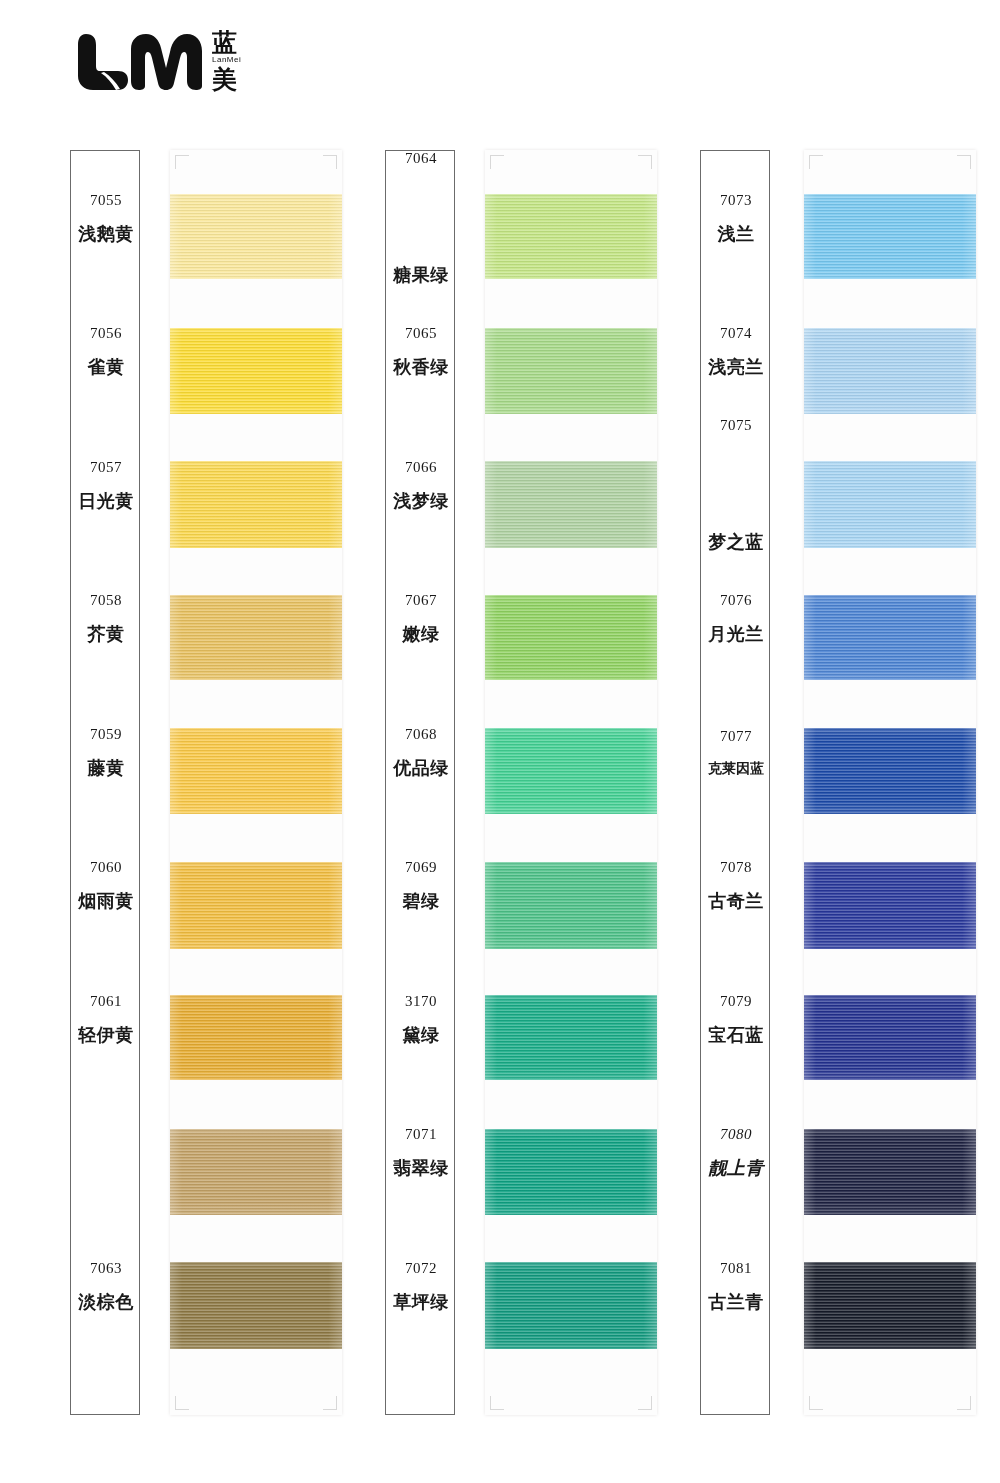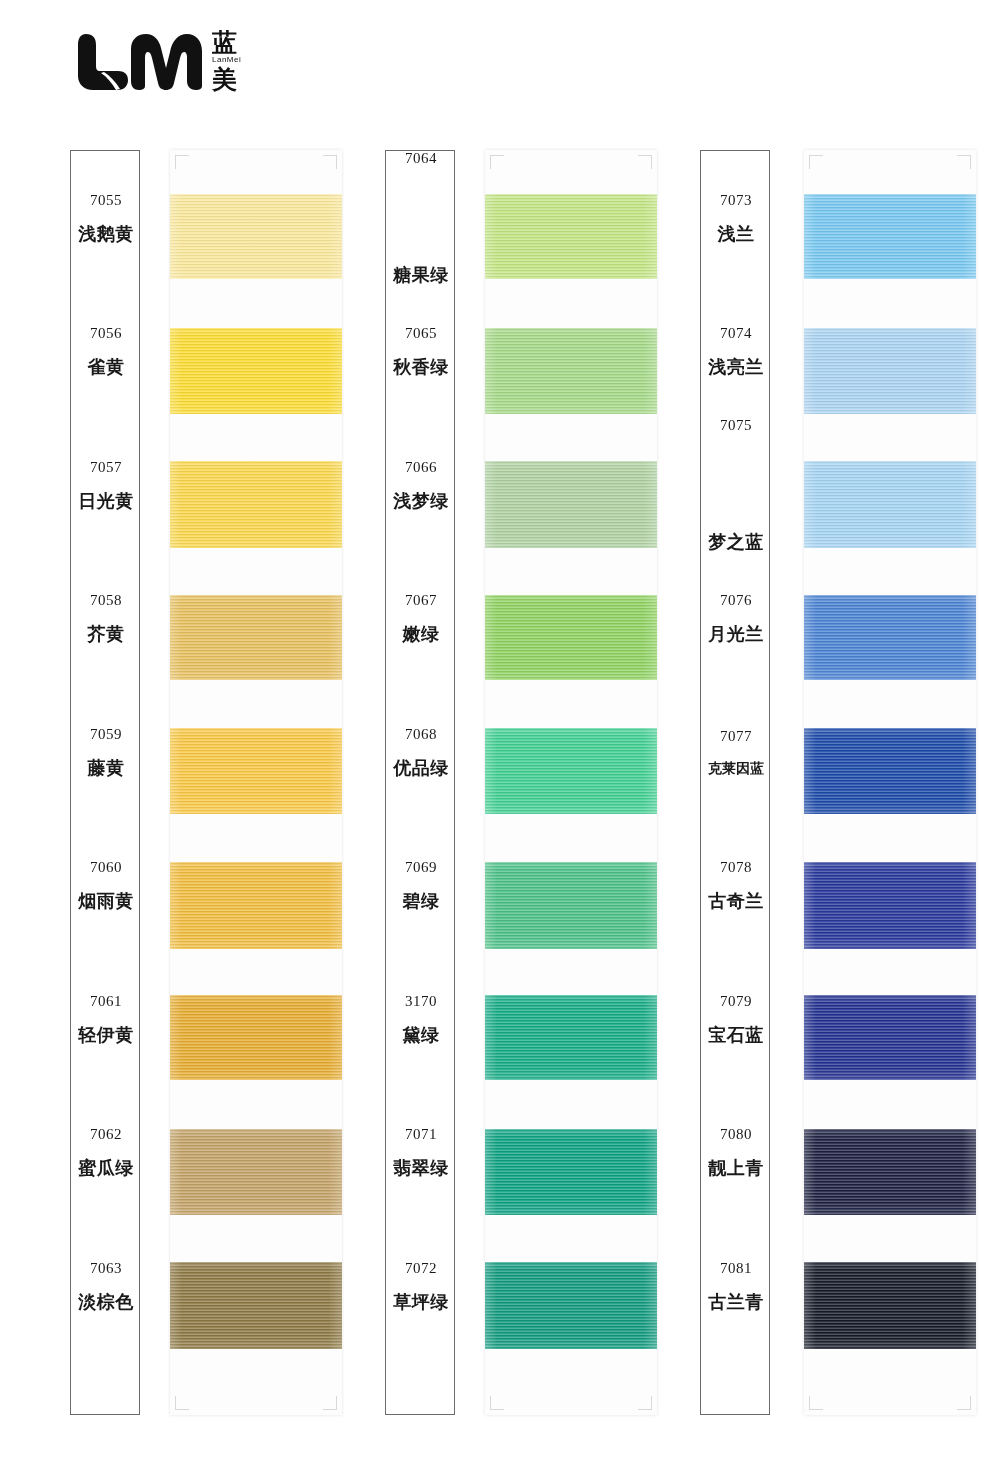--- a/index.html
+++ b/index.html
@@ -278,24 +278,20 @@
           <div class="label-name">藤黄</div>
         </div>
         <div class="label-cell" style="top: 667.5px;">
           <div class="label-code">7060</div>
           <div class="label-name">烟雨黄</div>
         </div>
         <div class="label-cell" style="top: 801px;">
           <div class="label-code">7061</div>
           <div class="label-name">轻伊黄</div>
         </div>
-        <div class="label-cell" style="top: 934.5px;">
-          <div class="label-code">7062</div>
-          <div class="label-name">蜜瓜绿</div>
-        </div>
         <div class="label-cell" style="top: 1068px;">
           <div class="label-code">7063</div>
           <div class="label-name">淡棕色</div>
         </div>
       </div>
       <div class="card card-0">
         <div class="notch notch-tl"></div>
         <div class="notch notch-tr"></div>
         <div class="notch notch-bl"></div>
         <div class="notch notch-br"></div>
@@ -460,21 +456,21 @@
           <div class="label-name narrow">克莱因蓝</div>
         </div>
         <div class="label-cell" style="top: 667.5px;">
           <div class="label-code">7078</div>
           <div class="label-name">古奇兰</div>
         </div>
         <div class="label-cell" style="top: 801px;">
           <div class="label-code">7079</div>
           <div class="label-name">宝石蓝</div>
         </div>
-        <div class="label-cell" style="top: 934.5px;">
+        <div class="label-cell" style="top: 934.5px; font-style: italic;">
           <div class="label-code">7080</div>
           <div class="label-name">靓上青</div>
         </div>
         <div class="label-cell" style="top: 1068px;">
           <div class="label-code">7081</div>
           <div class="label-name">古兰青</div>
         </div>
       </div>
       <div class="card card-2">
         <div class="notch notch-tl"></div>

